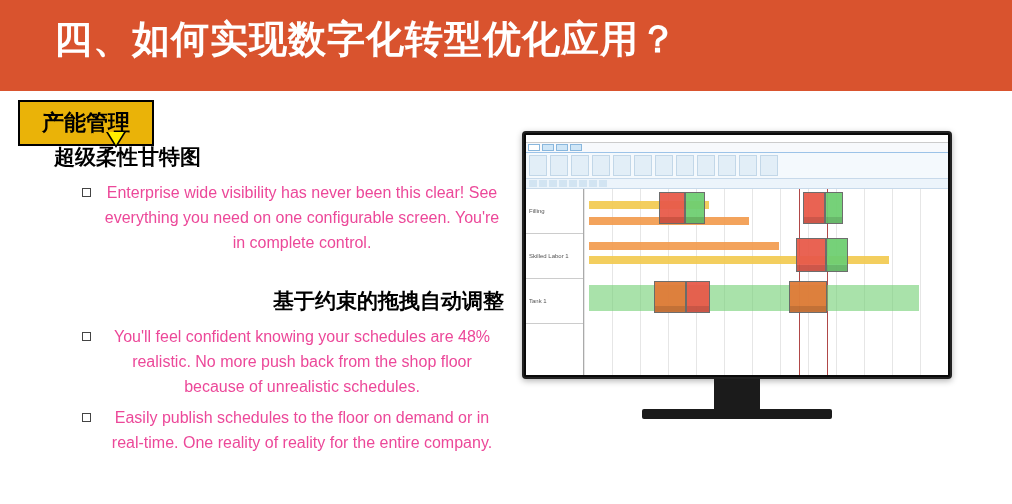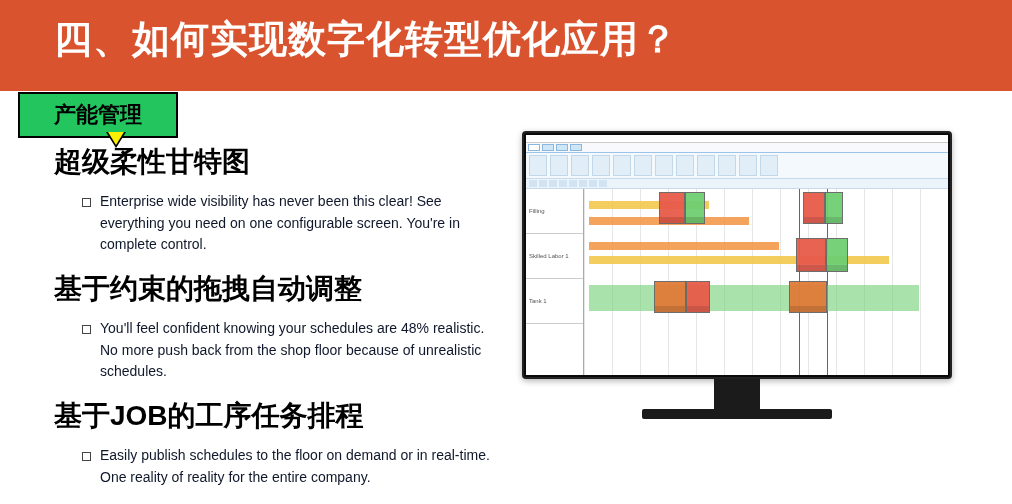--- a/index.html
+++ b/index.html
@@ -23,27 +23,28 @@
     position: relative;
   }
 
   
   .callout {
     position: absolute;
     left: 18px;
     top: 92px;
   }
   .callout-box {
-    background: #22c55e;
+    background: #eab308;
     border: 2px solid #000;
-    padding: 6px 34px;
+    padding: 6px 22px;
     font-size: 22px;
     font-weight: 700;
     color: #000;
     position: relative;
+    margin-top: 8px;
   }
   .callout-tail {
     position: absolute;
     left: 88px;
     top: 40px;
     width: 0; height: 0;
     border-left: 10px solid transparent;
     border-right: 10px solid transparent;
     border-top: 16px solid #000;
   }
@@ -61,37 +62,38 @@
   
   .main {
     display: flex;
     padding: 52px 30px 0 54px;
     gap: 20px;
   }
   .left {
     flex: 0 0 450px;
   }
   .left h2 {
-    font-size: 28px;
+    font-size: 21px;
     font-weight: 800;
     color: #000;
     margin: 0 0 10px 0;
   }
-  .left h2.sp { margin-top: 14px; }
+  .left h2.sp { margin-top: 32px; text-align: right; }
   .left ul {
     list-style: none;
     padding-left: 28px;
     margin-bottom: 6px;
   }
   .left li {
     position: relative;
-    font-size: 14px;
-    color: #0f172a;
+    font-size: 16px;
+    color: #ec4899;
     line-height: 1.55;
     padding-left: 18px;
+    text-align: center;
   }
   .left li::before {
     content: "";
     position: absolute;
     left: 0;
     top: 7px;
     width: 7px;
     height: 7px;
     border: 1.5px solid #444;
     background: #fff;
@@ -176,21 +178,20 @@
     <h2>超级柔性甘特图</h2>
     <ul>
         <li>Enterprise wide visibility has never been this clear!  See everything you need on one configurable screen. You're in complete control.</li>
       </ul>
 
     <h2 class="sp">基于约束的拖拽自动调整</h2>
     <ul>
         <li>You'll feel confident knowing your schedules are 48% realistic. No more push back from the shop floor because of unrealistic schedules.</li>
       </ul>
 
-    <h2 class="sp">基于JOB的工序任务排程</h2>
     <ul>
         <li>Easily publish schedules to the floor on demand or in real-time. One reality of reality for the entire company.</li>
       </ul>
   </div>
 
   <div class="right">
     <div class="monitor">
       <div class="screen-bezel">
         <div class="screen">
 

